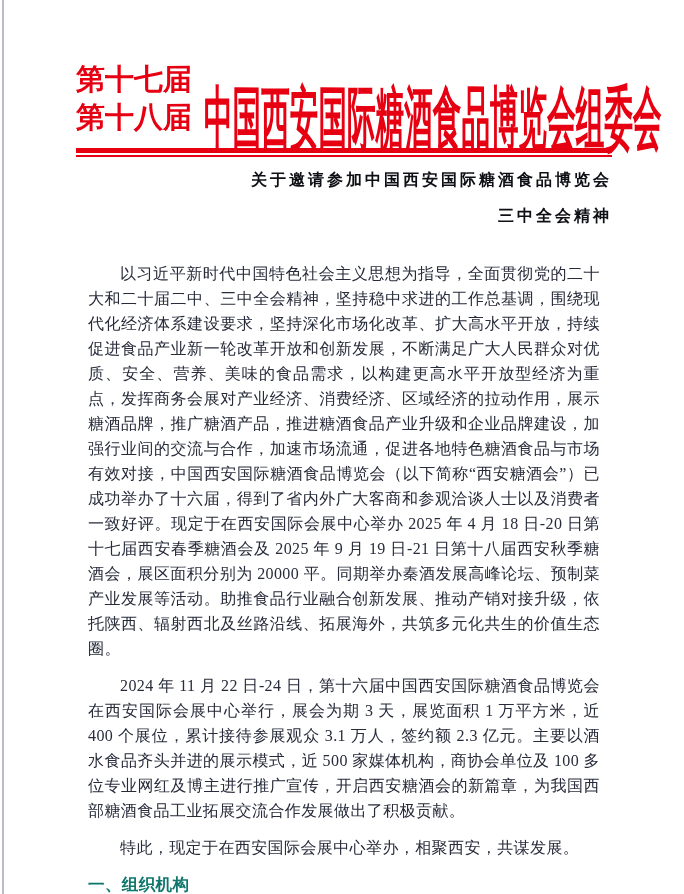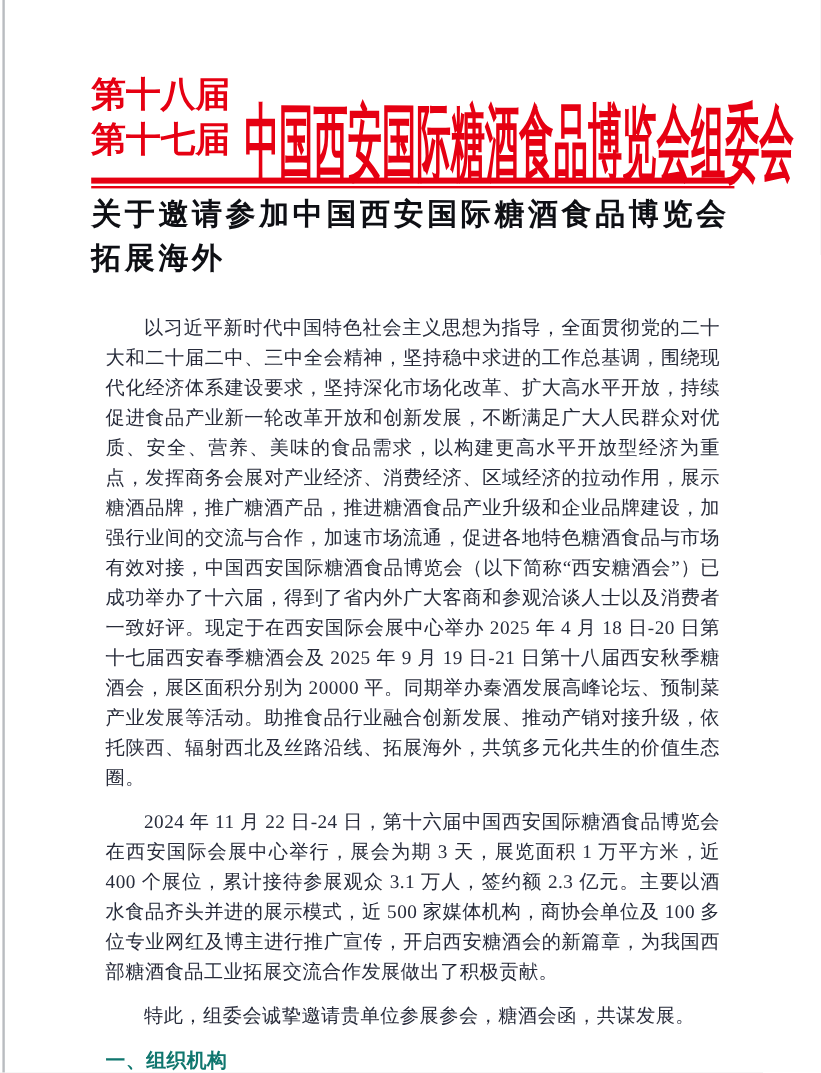--- a/index.html
+++ b/index.html
@@ -65,22 +65,22 @@
   .doc-number {
     margin-top: 13px;
     text-align: right;
     font-size: 15px;
     color: #2b2f3e;
     letter-spacing: 0.5px;
   }
   
   .doc-title {
     margin: 5px 0 0 0;
-    text-align: left;
-    font-size: 25px;
+    text-align: right;
+    font-size: 16px;
     font-weight: 700;
     line-height: 36px;
     letter-spacing: 3px;
     color: #0e0f14;
   }
   
   .body-text {
     margin-top: 27px;
     font-size: 16px;
     line-height: 25px;
@@ -105,39 +105,39 @@
   }
 </style>
 </head>
 <body>
 
 <div class="page">
   <div class="content">
 
     <div class="letterhead">
       <div class="sessions">
+        <div>第十七届</div>
         <div>第十八届</div>
-        <div>第十七届</div>
       </div>
       <div class="org-title-wrap">
         <div class="org-title">中国西安国际糖酒食品博览会组委会</div>
       </div>
     </div>
 
     <div class="rule-thick"></div>
     <div class="rule-thin"></div>
 
 
     <h1 class="doc-title">
       <span>关于邀请参加中国西安国际糖酒食品博览会</span><br>
-      <span>拓展海外</span>
+      <span>三中全会精神</span>
     </h1>
 
     <div class="body-text">
       <p>以习近平新时代中国特色社会主义思想为指导，全面贯彻党的二十大和二十届二中、三中全会精神，坚持稳中求进的工作总基调，围绕现代化经济体系建设要求，坚持深化市场化改革、扩大高水平开放，持续促进食品产业新一轮改革开放和创新发展，不断满足广大人民群众对优质、安全、营养、美味的食品需求，以构建更高水平开放型经济为重点，发挥商务会展对产业经济、消费经济、区域经济的拉动作用，展示糖酒品牌，推广糖酒产品，推进糖酒食品产业升级和企业品牌建设，加强行业间的交流与合作，加速市场流通，促进各地特色糖酒食品与市场有效对接，中国西安国际糖酒食品博览会（以下简称“西安糖酒会”）已成功举办了十六届，得到了省内外广大客商和参观洽谈人士以及消费者一致好评。现定于在西安国际会展中心举办 2025 年 4 月 18 日-20 日第十七届西安春季糖酒会及 2025 年 9 月 19 日-21 日第十八届西安秋季糖酒会，展区面积分别为 20000 平。同期举办秦酒发展高峰论坛、预制菜产业发展等活动。助推食品行业融合创新发展、推动产销对接升级，依托陕西、辐射西北及丝路沿线、拓展海外，共筑多元化共生的价值生态圈。</p>
       <p>2024 年 11 月 22 日-24 日，第十六届中国西安国际糖酒食品博览会在西安国际会展中心举行，展会为期 3 天，展览面积 1 万平方米，近 400 个展位，累计接待参展观众 3.1 万人，签约额 2.3 亿元。主要以酒水食品齐头并进的展示模式，近 500 家媒体机构，商协会单位及 100 多位专业网红及博主进行推广宣传，开启西安糖酒会的新篇章，为我国西部糖酒食品工业拓展交流合作发展做出了积极贡献。</p>
-      <p>特此，组委会诚挚邀请贵单位参展参会，糖酒会函，共谋发展。</p>
+      <p>特此，现定于在西安国际会展中心举办，相聚西安，共谋发展。</p>
       <p class="section-heading">一、组织机构</p>
       <p class="org-line">指导单位：陕西省工业和信息化厅</p>
     </div>
 
   </div>
 </div>
 
 </body></html>

